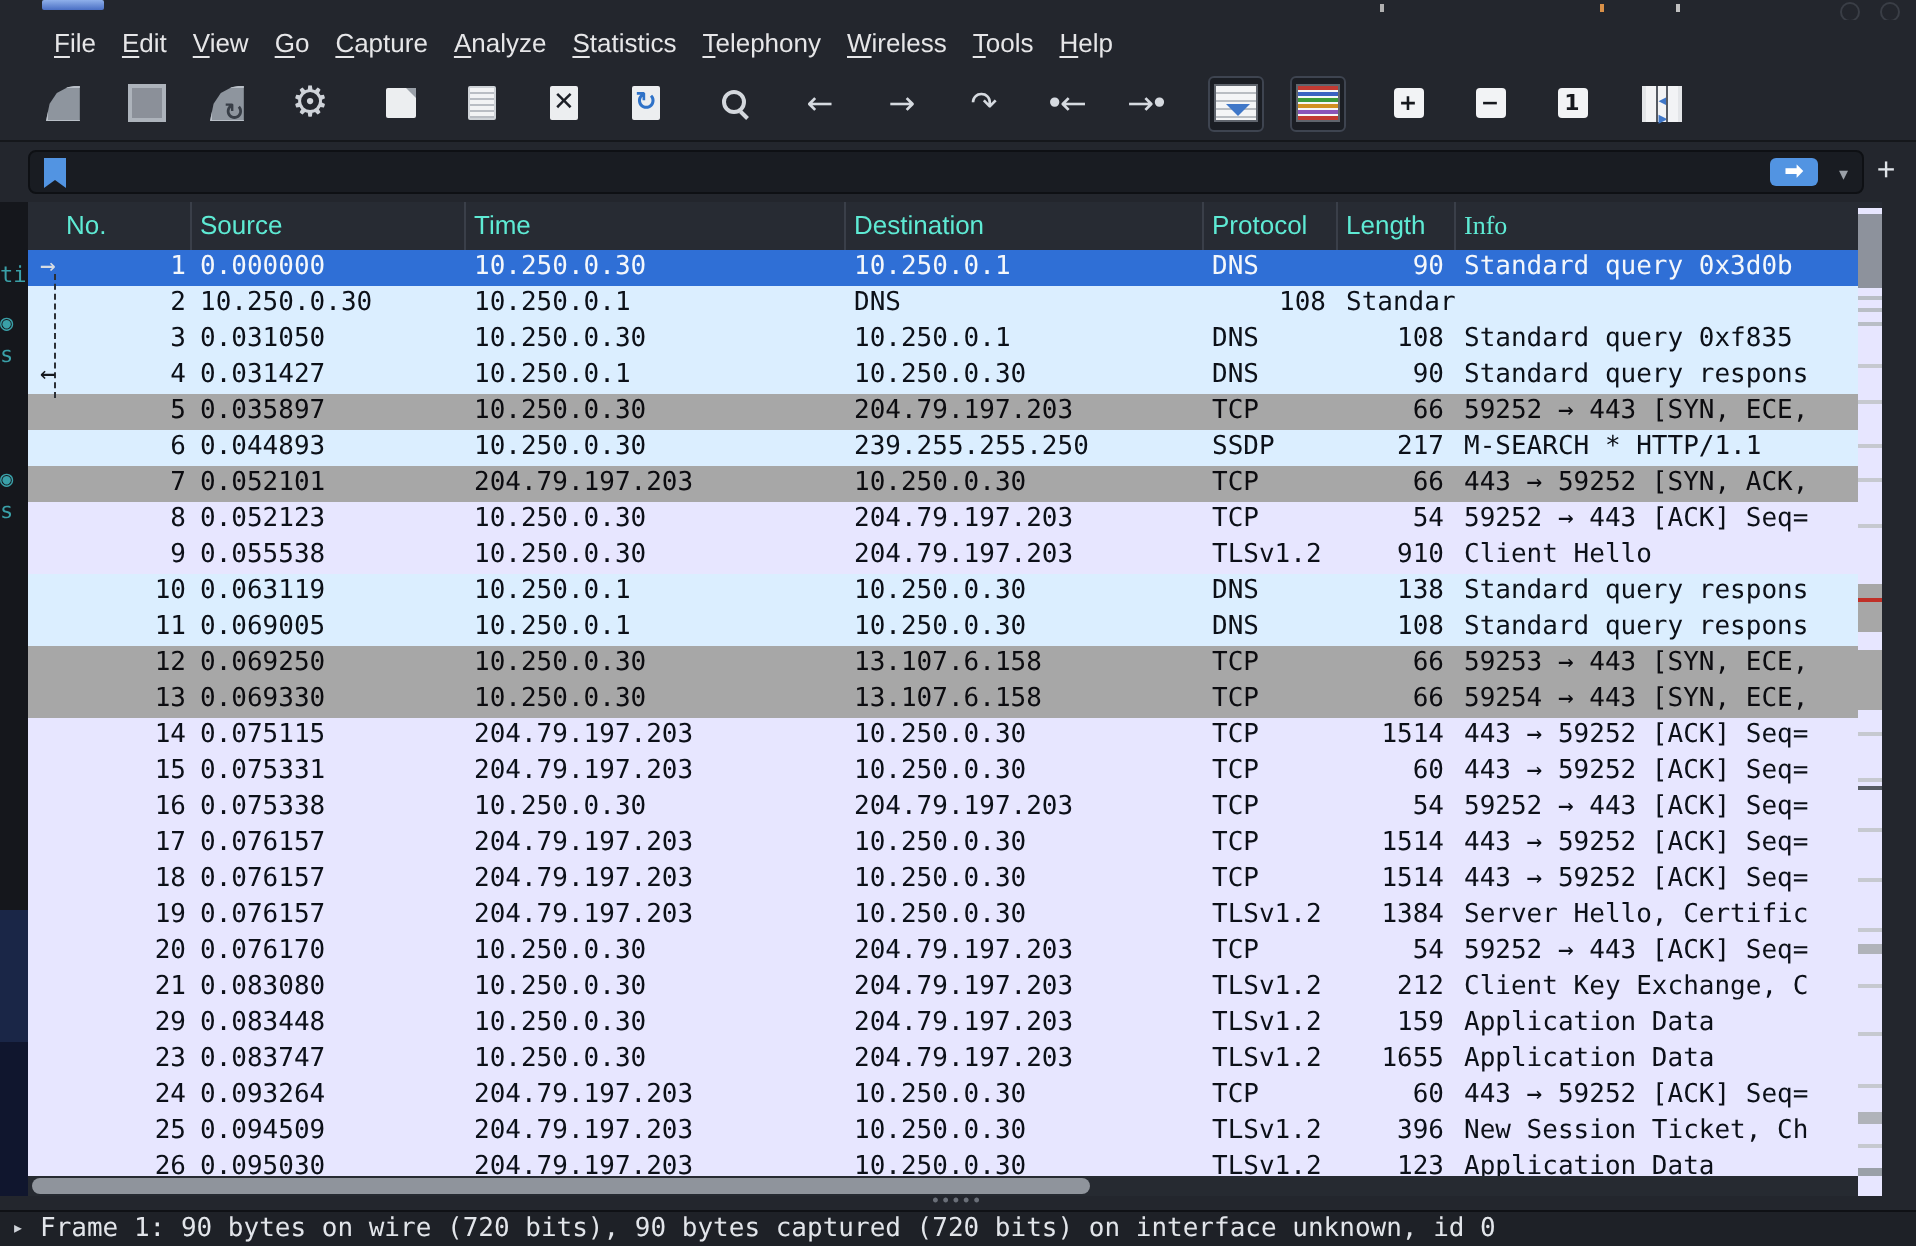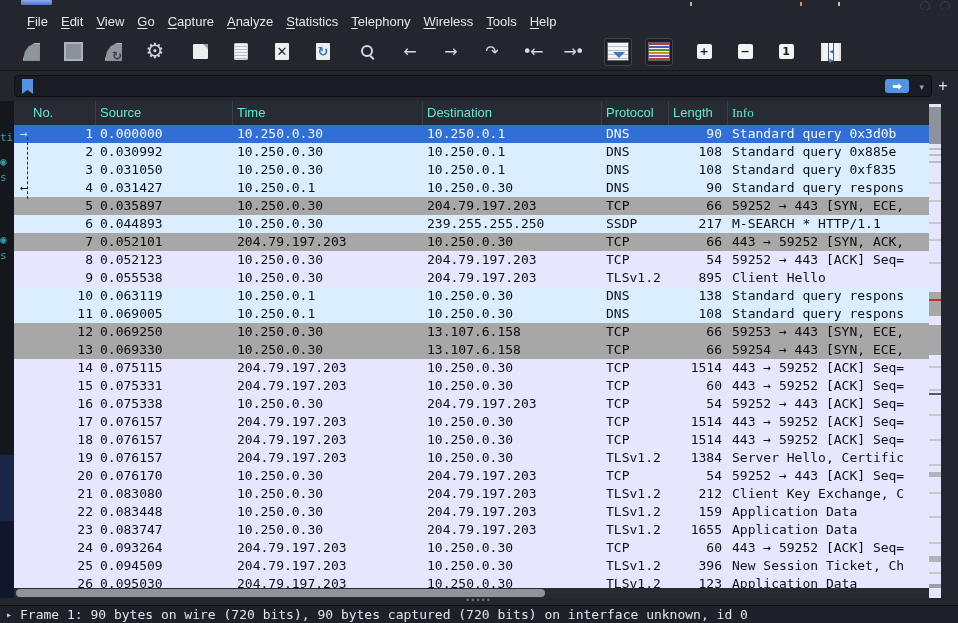--- a/index.html
+++ b/index.html
@@ -275,21 +275,20 @@
         <div class="cell c0">1</div>
         <div class="cell c1">0.000000</div>
         <div class="cell c2">10.250.0.30</div>
         <div class="cell c3">10.250.0.1</div>
         <div class="cell c4">DNS</div>
         <div class="cell c5">90</div>
         <div class="cell c6">Standard query 0x3d0b</div>
       </div>
       <div class="prow dns">
         <div class="cell c0">2</div>
-        <div class="cell c1">0.030992</div>
         <div class="cell c2">10.250.0.30</div>
         <div class="cell c3">10.250.0.1</div>
         <div class="cell c4">DNS</div>
         <div class="cell c5">108</div>
         <div class="cell c6">Standard query 0x885e</div>
       </div>
       <div class="prow dns">
         <div class="cell c0">3</div>
         <div class="cell c1">0.031050</div>
         <div class="cell c2">10.250.0.30</div>
@@ -342,21 +341,21 @@
         <div class="cell c4">TCP</div>
         <div class="cell c5">54</div>
         <div class="cell c6">59252 → 443 [ACK] Seq=</div>
       </div>
       <div class="prow lav">
         <div class="cell c0">9</div>
         <div class="cell c1">0.055538</div>
         <div class="cell c2">10.250.0.30</div>
         <div class="cell c3">204.79.197.203</div>
         <div class="cell c4">TLSv1.2</div>
-        <div class="cell c5">895</div>
+        <div class="cell c5">910</div>
         <div class="cell c6">Client Hello</div>
       </div>
       <div class="prow dns">
         <div class="cell c0">10</div>
         <div class="cell c1">0.063119</div>
         <div class="cell c2">10.250.0.1</div>
         <div class="cell c3">10.250.0.30</div>
         <div class="cell c4">DNS</div>
         <div class="cell c5">138</div>
         <div class="cell c6">Standard query respons</div>
@@ -454,21 +453,21 @@
       <div class="prow lav">
         <div class="cell c0">21</div>
         <div class="cell c1">0.083080</div>
         <div class="cell c2">10.250.0.30</div>
         <div class="cell c3">204.79.197.203</div>
         <div class="cell c4">TLSv1.2</div>
         <div class="cell c5">212</div>
         <div class="cell c6">Client Key Exchange, C</div>
       </div>
       <div class="prow lav">
-        <div class="cell c0">22</div>
+        <div class="cell c0">29</div>
         <div class="cell c1">0.083448</div>
         <div class="cell c2">10.250.0.30</div>
         <div class="cell c3">204.79.197.203</div>
         <div class="cell c4">TLSv1.2</div>
         <div class="cell c5">159</div>
         <div class="cell c6">Application Data</div>
       </div>
       <div class="prow lav">
         <div class="cell c0">23</div>
         <div class="cell c1">0.083747</div>

